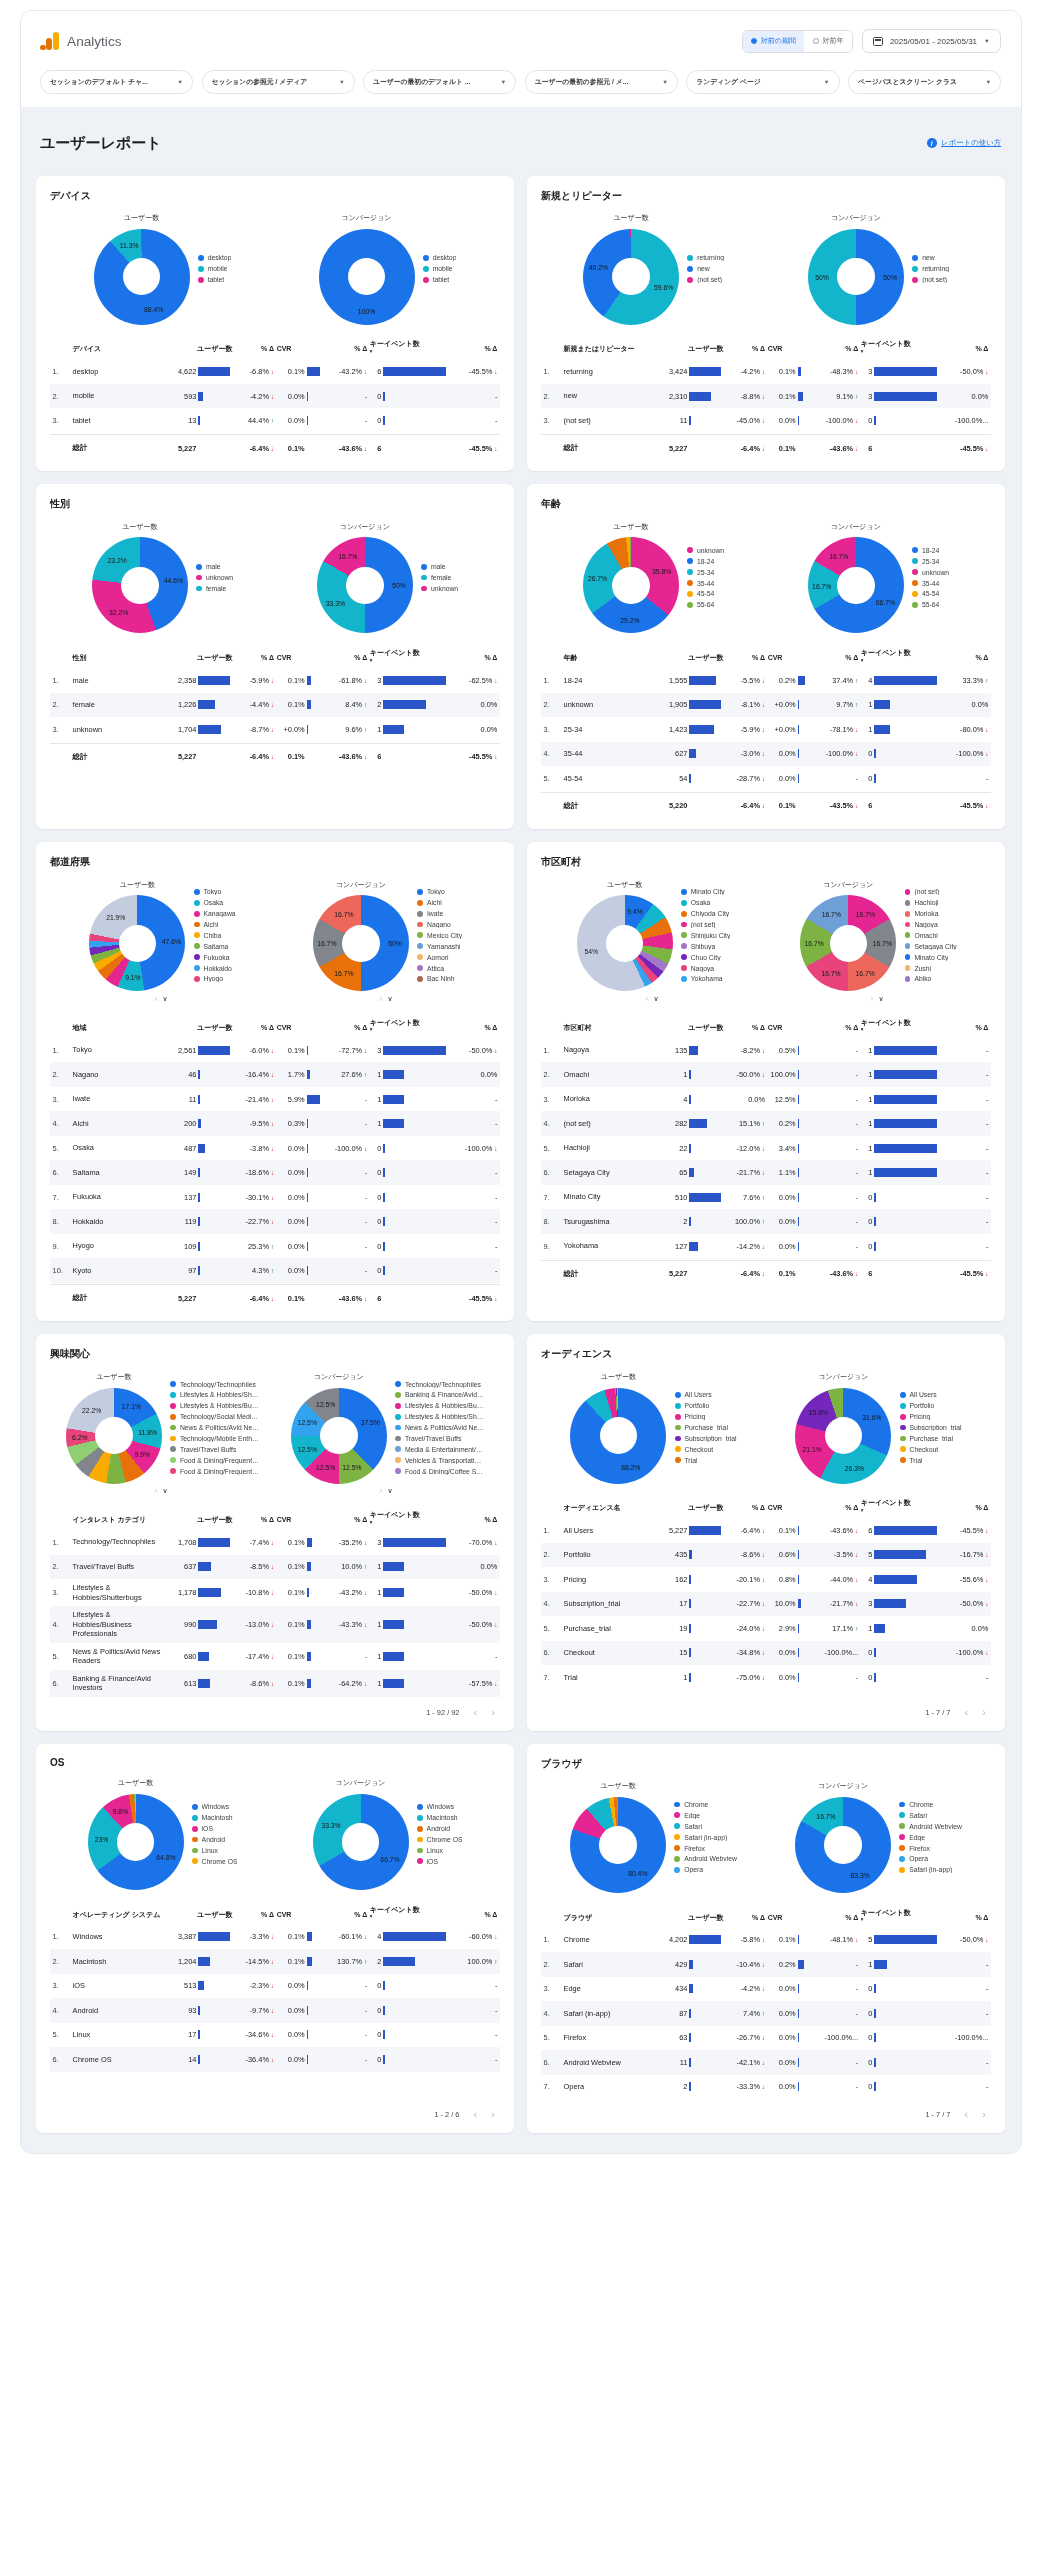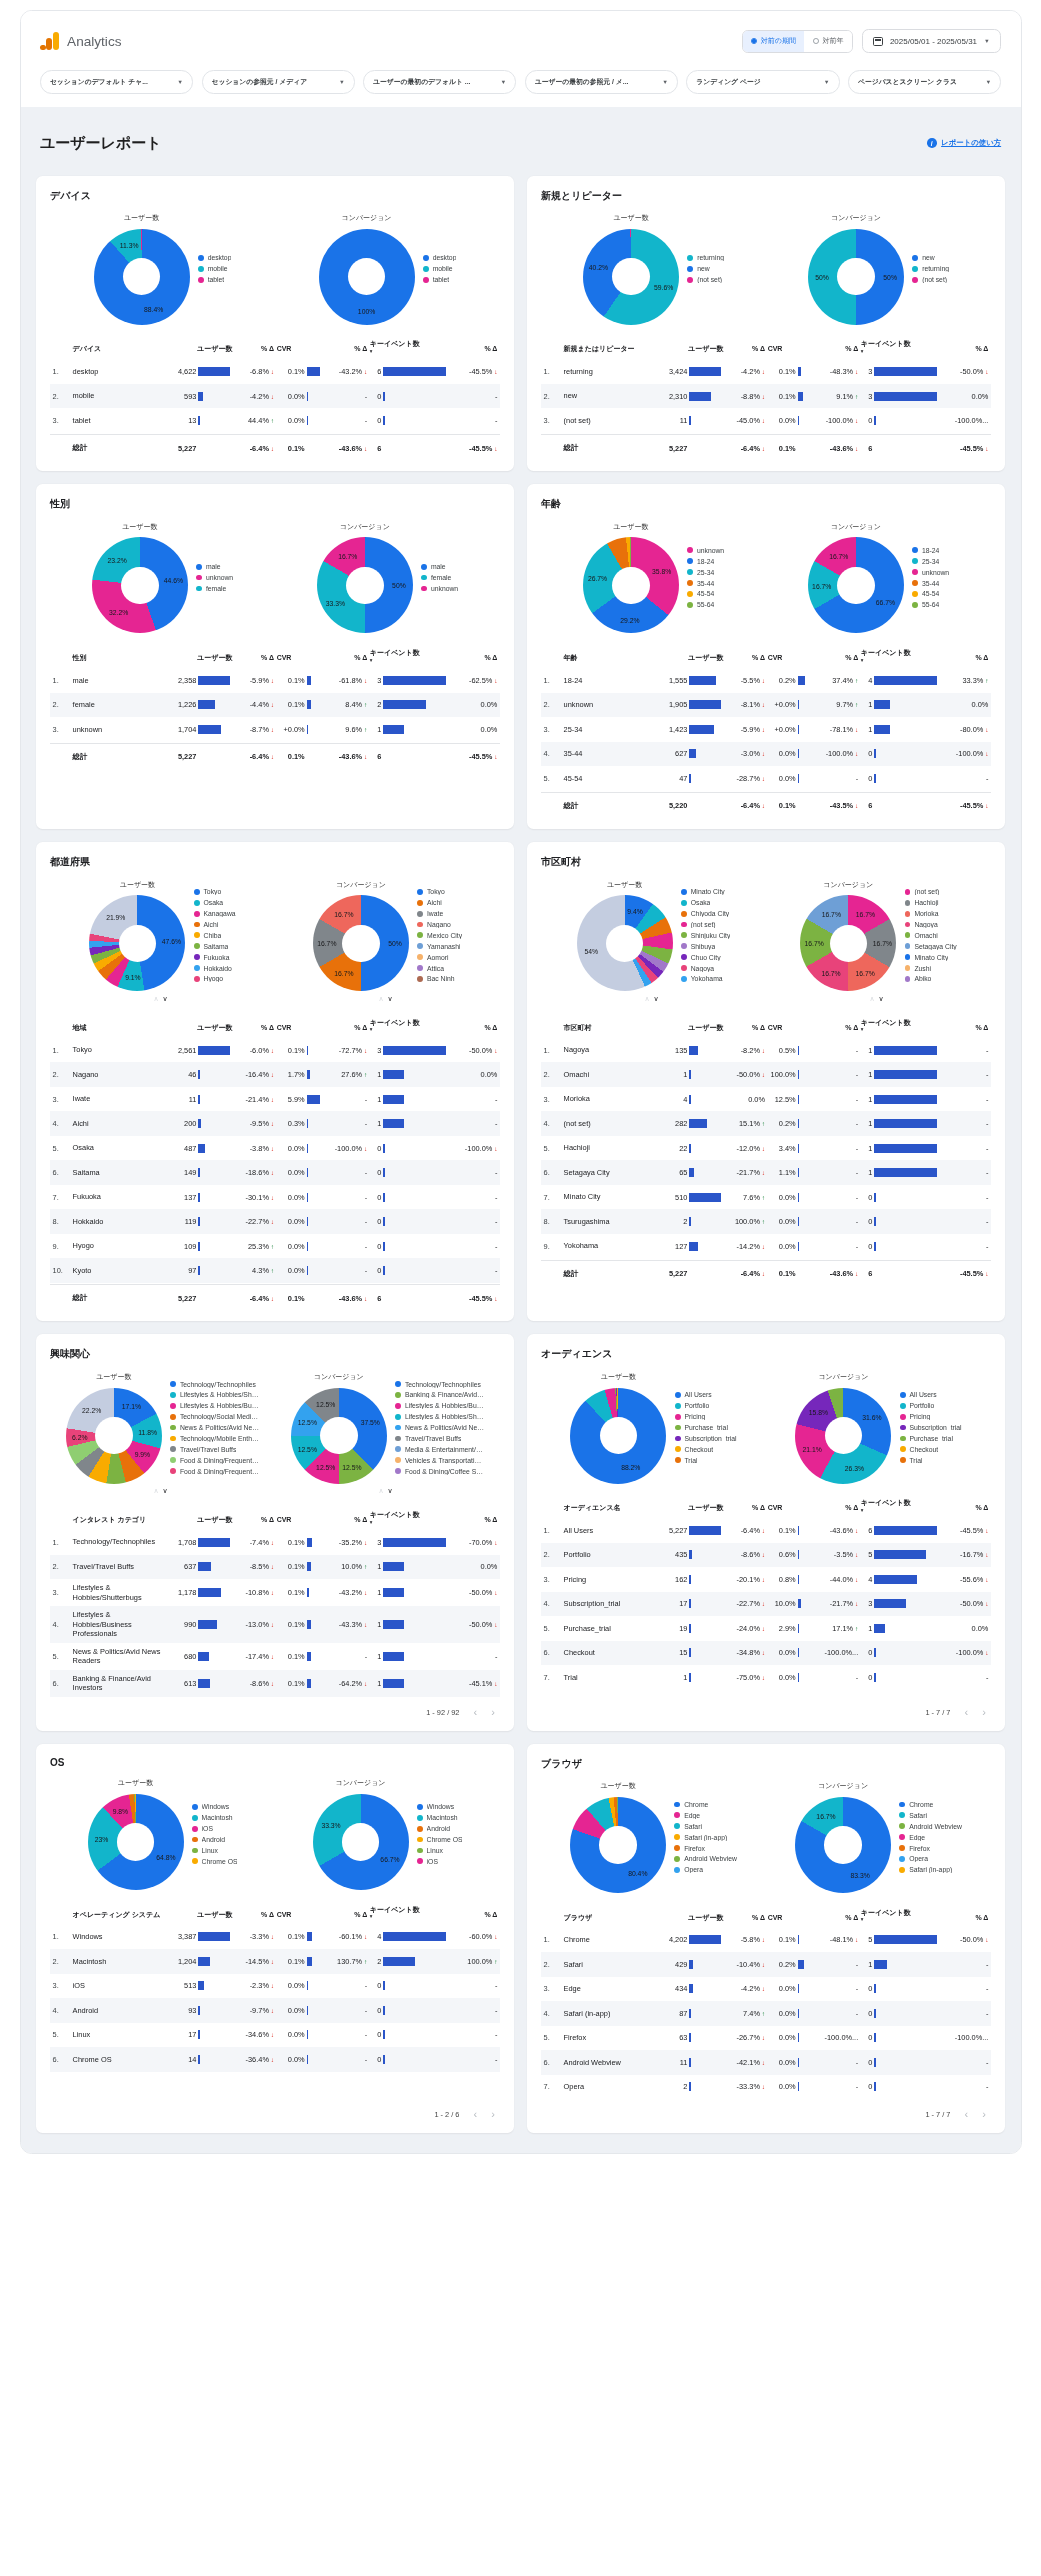--- a/index.html
+++ b/index.html
@@ -26,21 +26,21 @@
   
   .filters { display:flex; gap:8.4px; padding:10.3px 19.4px 13px; background:#fff; }
   .chip { flex:1; display:flex; justify-content:space-between; align-items:center; gap:5.2px; border:0.6px solid #e1e4e8; background:#fff; border-radius:11.6px; padding:5.8px 9px; font-size:6.8px; font-weight:bold; color:#3c4043; cursor:pointer; white-space:nowrap; overflow:hidden; }
   .chip .lbl { overflow:hidden; text-overflow:ellipsis; }
   
   .body { background:#eef1f5; padding:6.5px 15.5px 19.4px; }
   .page-head { display:flex; justify-content:space-between; align-items:center; padding:10.3px 3.9px 13px; }
   .page-title { font-size:15px; font-weight:bold; color:#1f1f1f; }
   .help { display:flex; align-items:center; gap:4.5px; cursor:pointer; }
   .info-ic { width:9.7px; height:9.7px; border-radius:50%; background:#1a73e8; color:#fff; font-size:6.5px; font-weight:bold; display:flex; align-items:center; justify-content:center; font-style:italic; }
-  .help-label { color:#1a73e8; font-size:7.4px; text-decoration:underline; font-weight:bold; }
+  .help-label { color:#1a73e8; font-size:7.4px; text-decoration:underline; font-weight:normal; }
   .grid { display:grid; grid-template-columns:1fr 1fr; gap:13px; }
   .card { background:#fff; border-radius:6.5px; padding:13px 14px 10.3px; box-shadow:0 0.6px 1.3px rgba(60,64,67,.08); display:flex; flex-direction:column; }
   .sec-title { font-size:10px; font-weight:bold; margin-bottom:10.3px; }
   .charts { display:flex; }
   .chart-block { flex:1; display:flex; flex-direction:column; align-items:center; }
   .chart-row { display:flex; align-items:center; gap:8.4px; }
   .donut-col { display:flex; flex-direction:column; align-items:center; gap:5.8px; }
   .chart-title { font-size:7px; color:#333; }
   .donut { width:96px; height:96px; border-radius:50%; position:relative; flex:none; }
   .donut::after { content:""; position:absolute; inset:30.5%; background:#fff; border-radius:50%; }
@@ -737,21 +737,21 @@
                 <div class="cell-num">
                   <span class="v vk">0</span>
                   <span class="bar" style="width: 1.3px;"></span>
                 </div>
                 <div class="d-cell"><span>-100.0%</span><span class="arrow down"> ↓</span></div>
               </div>
               <div class="t-row">
                 <div class="idx">5.</div>
                 <div class="name">45-54</div>
                 <div class="cell-num">
-                  <span class="v vu">47</span>
+                  <span class="v vu">54</span>
                   <span class="bar" style="width: 1.3px;"></span>
                 </div>
                 <div class="d-cell"><span>-28.7%</span><span class="arrow down"> ↓</span></div>
                 <div class="cell-num">
                   <span class="v vc">0.0%</span>
                   <span class="bar" style="width: 1.3px;"></span>
                 </div>
                 <div class="d-cell"><span>-</span></div>
                 <div class="cell-num">
                   <span class="v vk">0</span>
@@ -1644,21 +1644,21 @@
                 <div class="d-cell"><span>-8.6%</span><span class="arrow down"> ↓</span></div>
                 <div class="cell-num">
                   <span class="v vc">0.1%</span>
                   <span class="bar" style="width: 4.5px;"></span>
                 </div>
                 <div class="d-cell"><span>-64.2%</span><span class="arrow down"> ↓</span></div>
                 <div class="cell-num">
                   <span class="v vk">1</span>
                   <span class="bar" style="width: 20.7px;"></span>
                 </div>
-                <div class="d-cell"><span>-45.1%</span><span class="arrow down"> ↓</span></div>
+                <div class="d-cell"><span>-57.5%</span><span class="arrow down"> ↓</span></div>
               </div>
             </div>
           </div>
           <div class="pagination">
             <span>1 - 92 / 92</span>
             <span class="pg-btn">‹</span>
             <span class="pg-btn">›</span>
           </div>
         </section>
         <section class="card">

